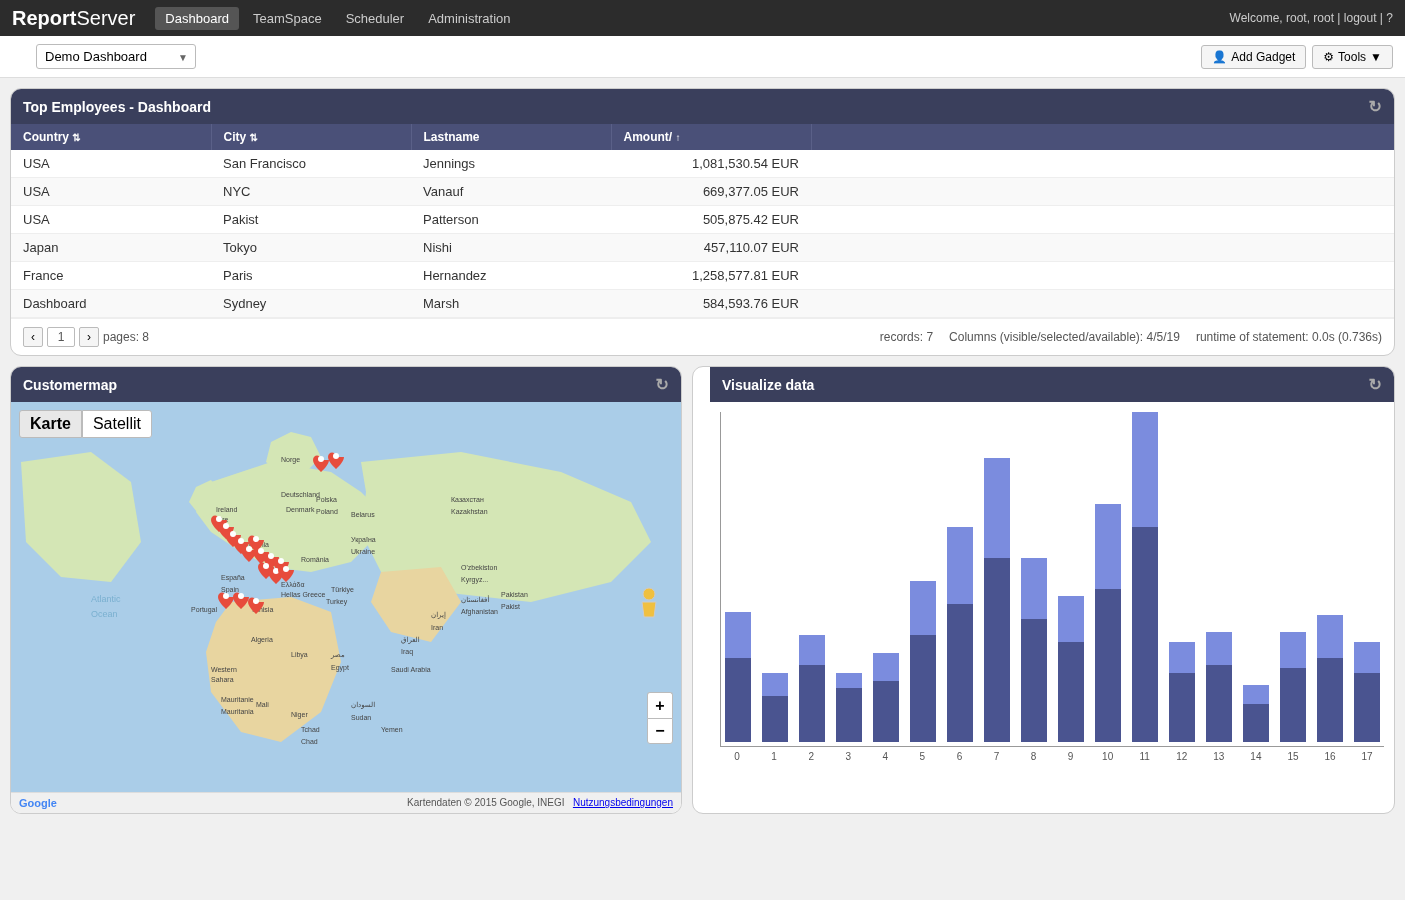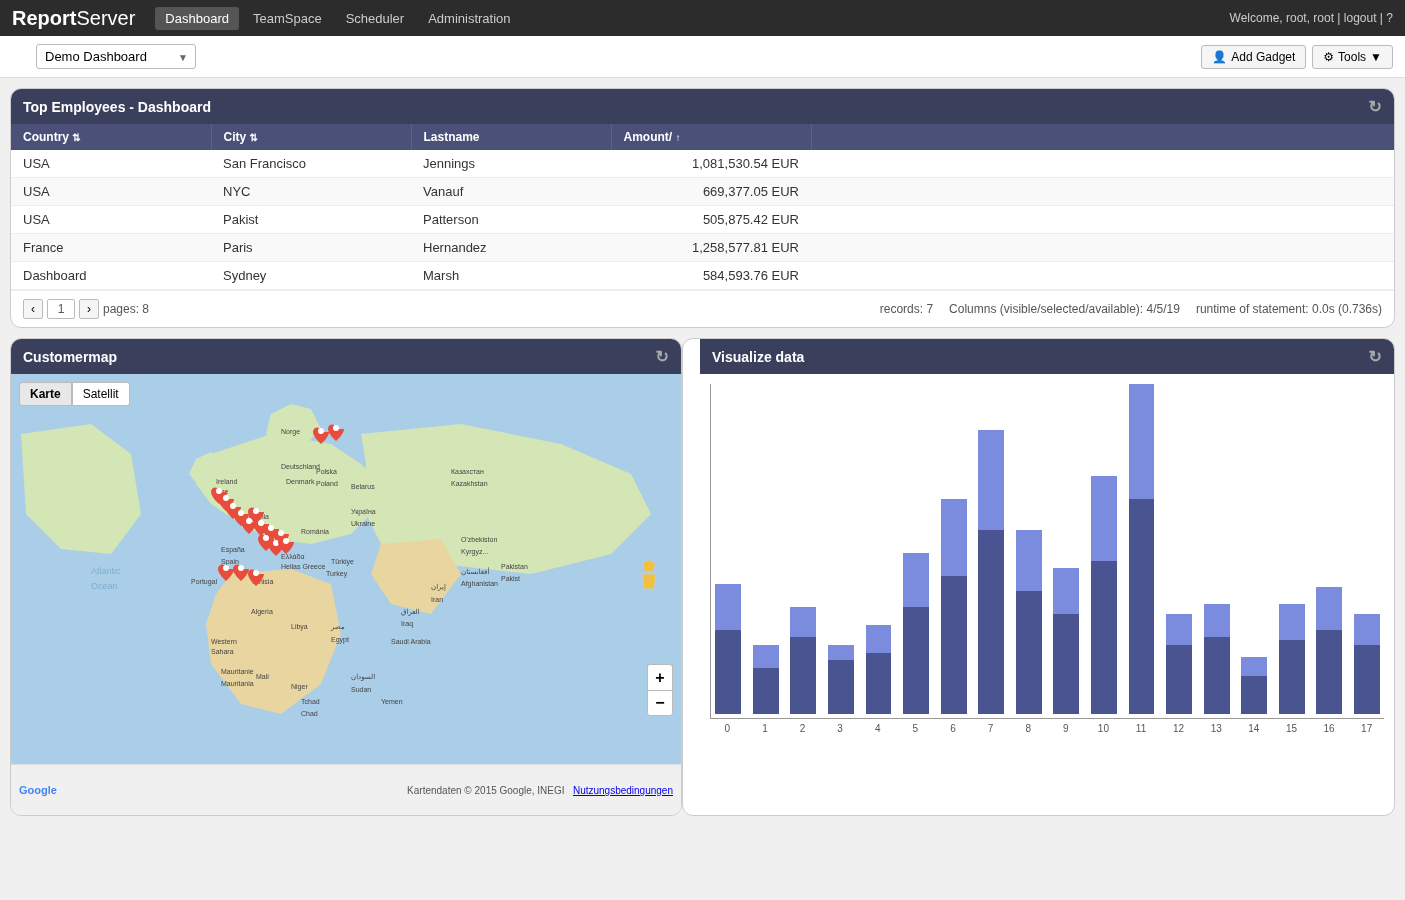--- a/index.html
+++ b/index.html
@@ -130,20 +130,21 @@
       font-size: 12px;
       border-radius: 2px;
       min-width: 28px;
       text-align: center;
     }
     .pagination-right { display: flex; gap: 16px; }
 
     
     #bottom-row {
       display: flex;
+      gap: 10px;
     }
     #customermap-panel { flex: 0 0 672px; }
     #visualize-panel { flex: 1; padding-left: 17px; }
 
     
     .map-container {
       position: relative;
       height: 390px;
       background: #d4e8d4;
       overflow: hidden;
@@ -154,21 +155,21 @@
       left: 8px;
       z-index: 10;
       display: flex;
       gap: 0;
     }
     .map-btn {
       padding: 4px 10px;
       border: 1px solid #bbb;
       background: #fff;
       cursor: pointer;
-      font-size: 12px;
+      font-size: 16px;
     }
     .map-btn:first-child { border-radius: 3px 0 0 3px; }
     .map-btn:last-child { border-radius: 0 3px 3px 0; }
     .map-btn.active { background: #e8e8e8; font-weight: bold; }
 
     .map-zoom {
       position: absolute;
       bottom: 48px;
       right: 8px;
       z-index: 10;
@@ -186,26 +187,26 @@
       align-items: center;
       justify-content: center;
       font-weight: bold;
     }
     .zoom-btn:first-child { border-radius: 3px 3px 0 0; border-bottom: none; }
     .zoom-btn:last-child { border-radius: 0 0 3px 3px; }
 
     .map-footer {
       font-size: 10px;
       color: #555;
-      padding: 19px 8px;
+      padding: 4px 8px;
       background: #f0f0f0;
       border-top: 1px solid #ddd;
       display: flex;
       justify-content: space-between;
-      align-items: flex-end;
+      align-items: flex-start;
     }
     .google-logo { font-size: 11px; color: #4285f4; font-weight: bold; }
 
     
     .map-svg-bg {
       width: 100%;
       height: 100%;
     }
 
     
@@ -340,20 +341,27 @@
     <td>NYC</td>
     <td>Vanauf</td>
     <td class="col-amount">669,377.05 EUR</td>
     <td></td>
   </tr>
           <tr>
     <td>USA</td>
     <td>Pakist</td>
     <td>Patterson</td>
     <td class="col-amount">505,875.42 EUR</td>
+    <td></td>
+  </tr>
+          <tr>
+    <td>Japan</td>
+    <td>Tokyo</td>
+    <td>Nishi</td>
+    <td class="col-amount">457,110.07 EUR</td>
     <td></td>
   </tr>
           <tr>
     <td>France</td>
     <td>Paris</td>
     <td>Hernandez</td>
     <td class="col-amount">1,258,577.81 EUR</td>
     <td></td>
   </tr>
           <tr>

